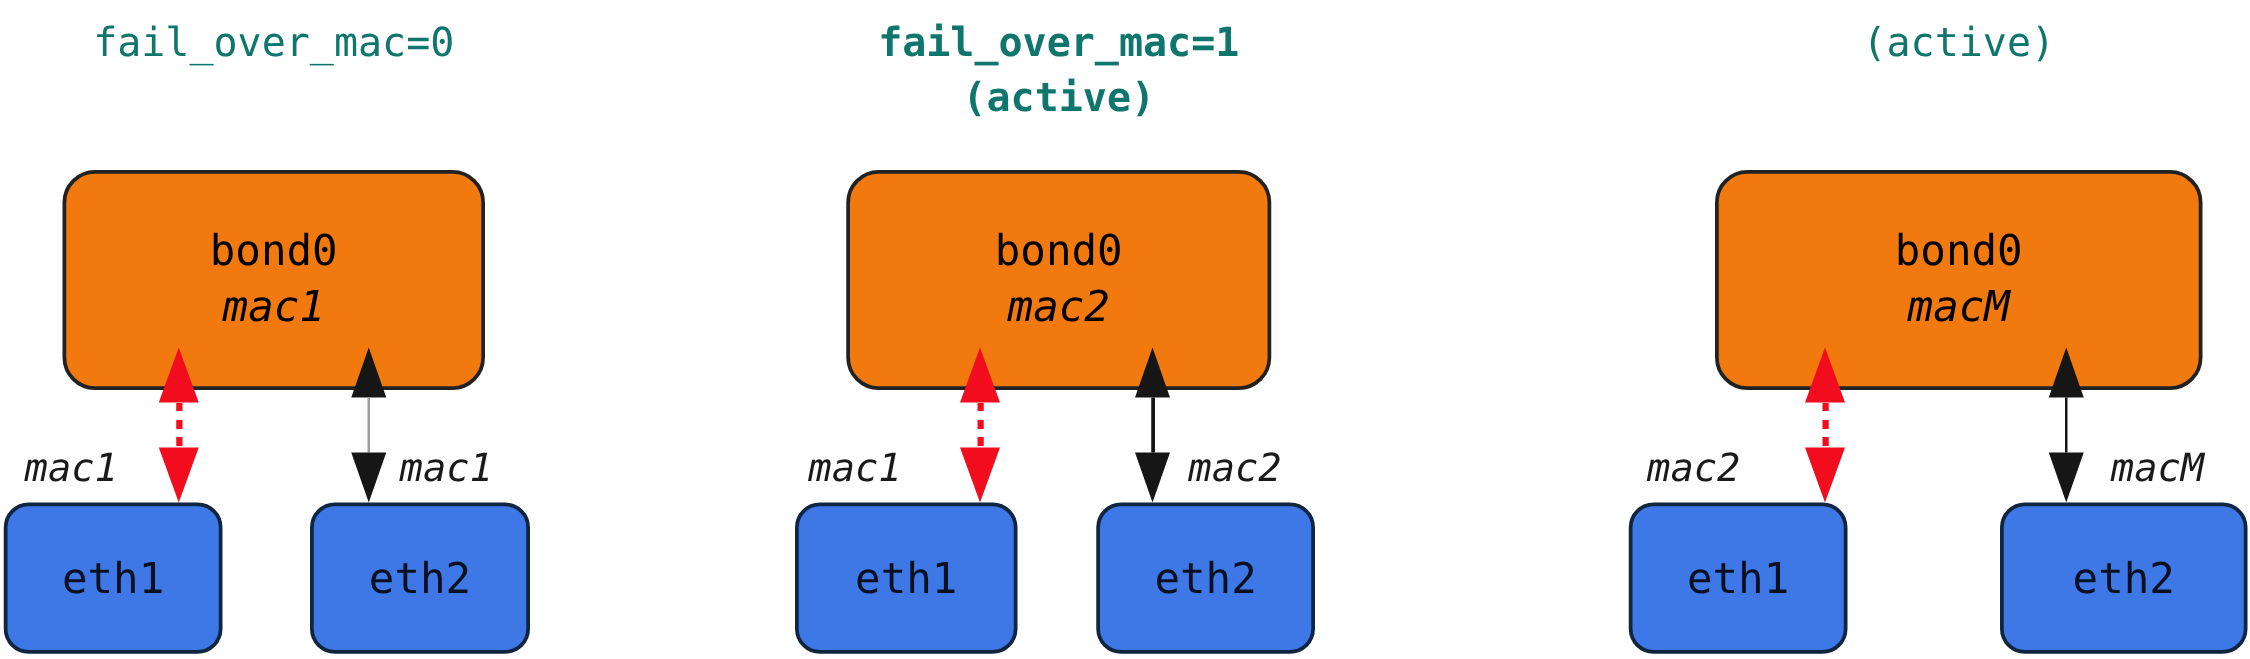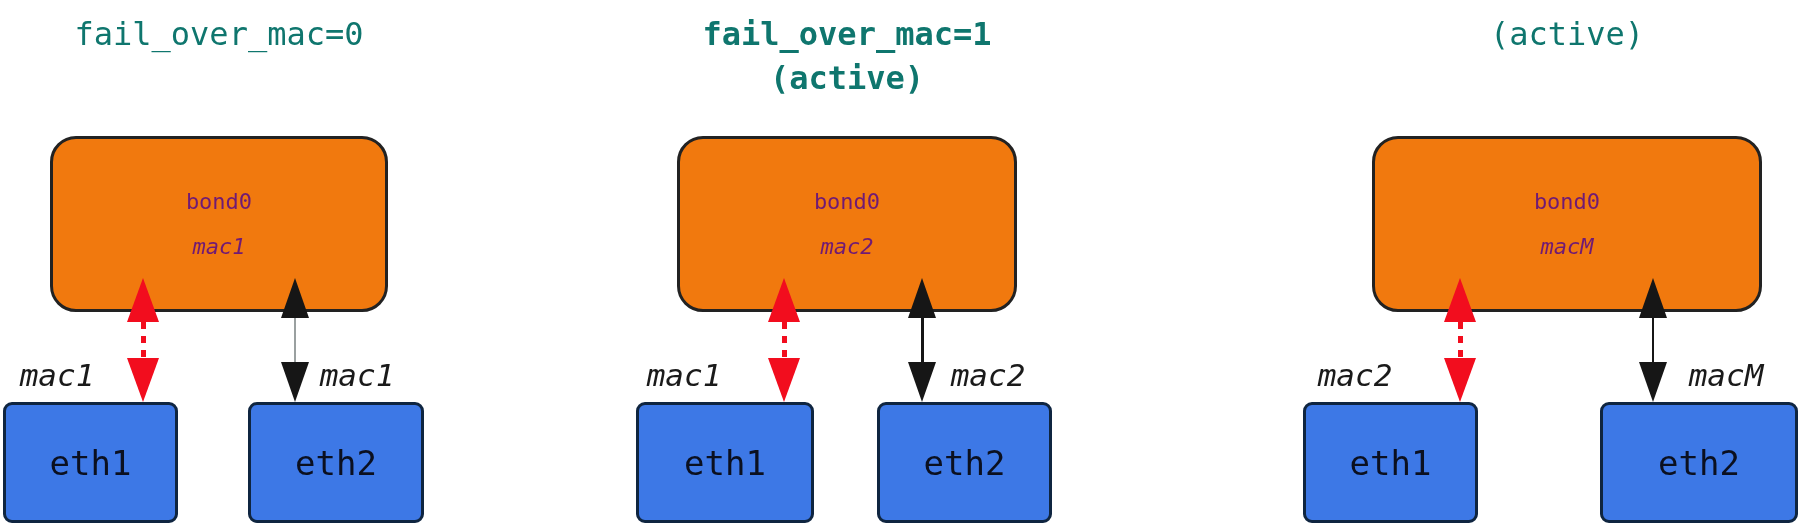--- a/index.html
+++ b/index.html
@@ -11,28 +11,28 @@
   .p1{left:0;} .p2{left:564px;} .p3{left:1200px;}
 
   .title{position:absolute;top:12px;width:400px;text-align:center;
          font-size:32px;line-height:44px;white-space:nowrap;color:#0f766e;}
   .p2 .title{font-weight:bold;}
   .p1 .title{left:19px;} .p2 .title{left:83px;} .p3 .title{left:167px;}
 
   .bond{position:absolute;top:136px;height:176px;box-sizing:border-box;
         background:#F1790E;border:3px solid #222222;border-radius:26px;
         display:flex;flex-direction:column;align-items:center;justify-content:center;
-        font-size:22px;line-height:45px;color:#701a75;}
+        font-size:34px;line-height:45px;color:#000000;}
   .p1 .bond{left:50px;width:338px;}
   .p2 .bond{left:113px;width:340px;}
   .p3 .bond{left:172px;width:390px;}
   .bond-mac{font-style:italic;}
 
   .slave{position:absolute;top:402px;height:121px;box-sizing:border-box;
-         background:#3D78E6;border:3px solid #0F2540;border-radius:9px;
+         background:#3D78E6;border:3px solid #0F2540;border-radius:20px;
          display:flex;align-items:center;justify-content:center;
          font-size:34px;color:#0B1020;}
   .p1 .s1{left:3px;width:175px;}   .p1 .s2{left:248px;width:176px;}
   .p2 .s1{left:72px;width:178px;}  .p2 .s2{left:313px;width:175px;}
   .p3 .s1{left:103px;width:175px;} .p3 .s2{left:400px;width:198px;}
 
   .mac-label{position:absolute;top:356px;width:100px;text-align:center;
              font-style:italic;font-size:31px;line-height:38px;color:#1a1a1a;white-space:nowrap;}
   .p1 .ml{left:7px;}   .p1 .mr{left:307px;}
   .p2 .ml{left:70px;}  .p2 .mr{left:374px;}

